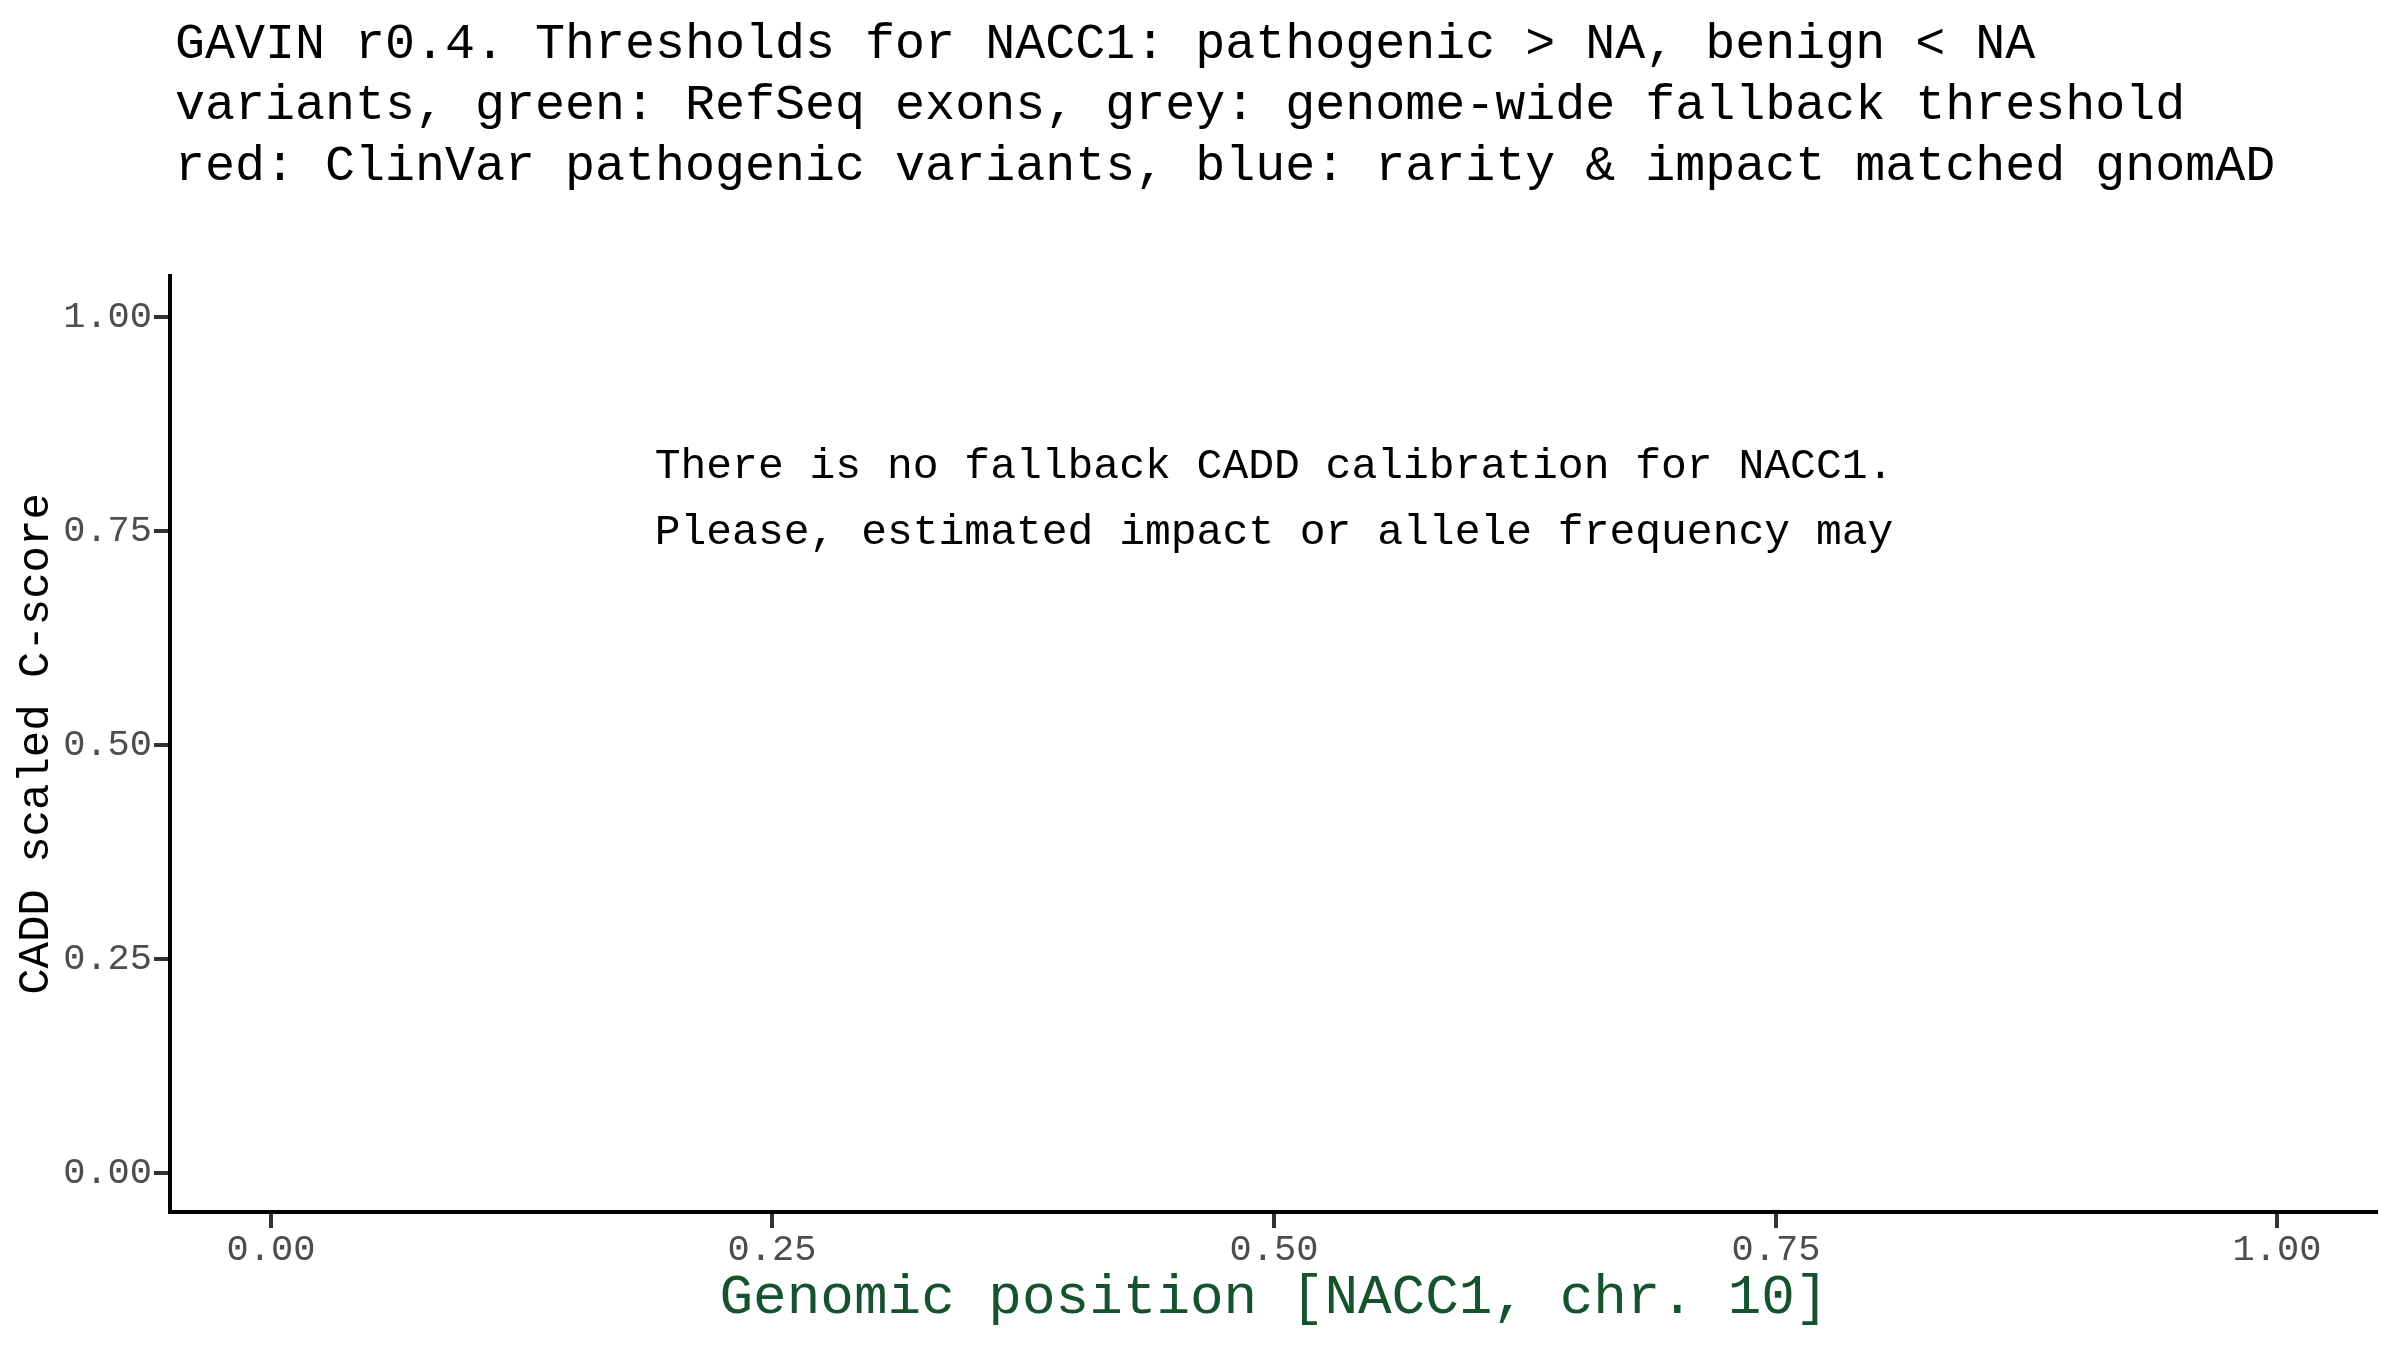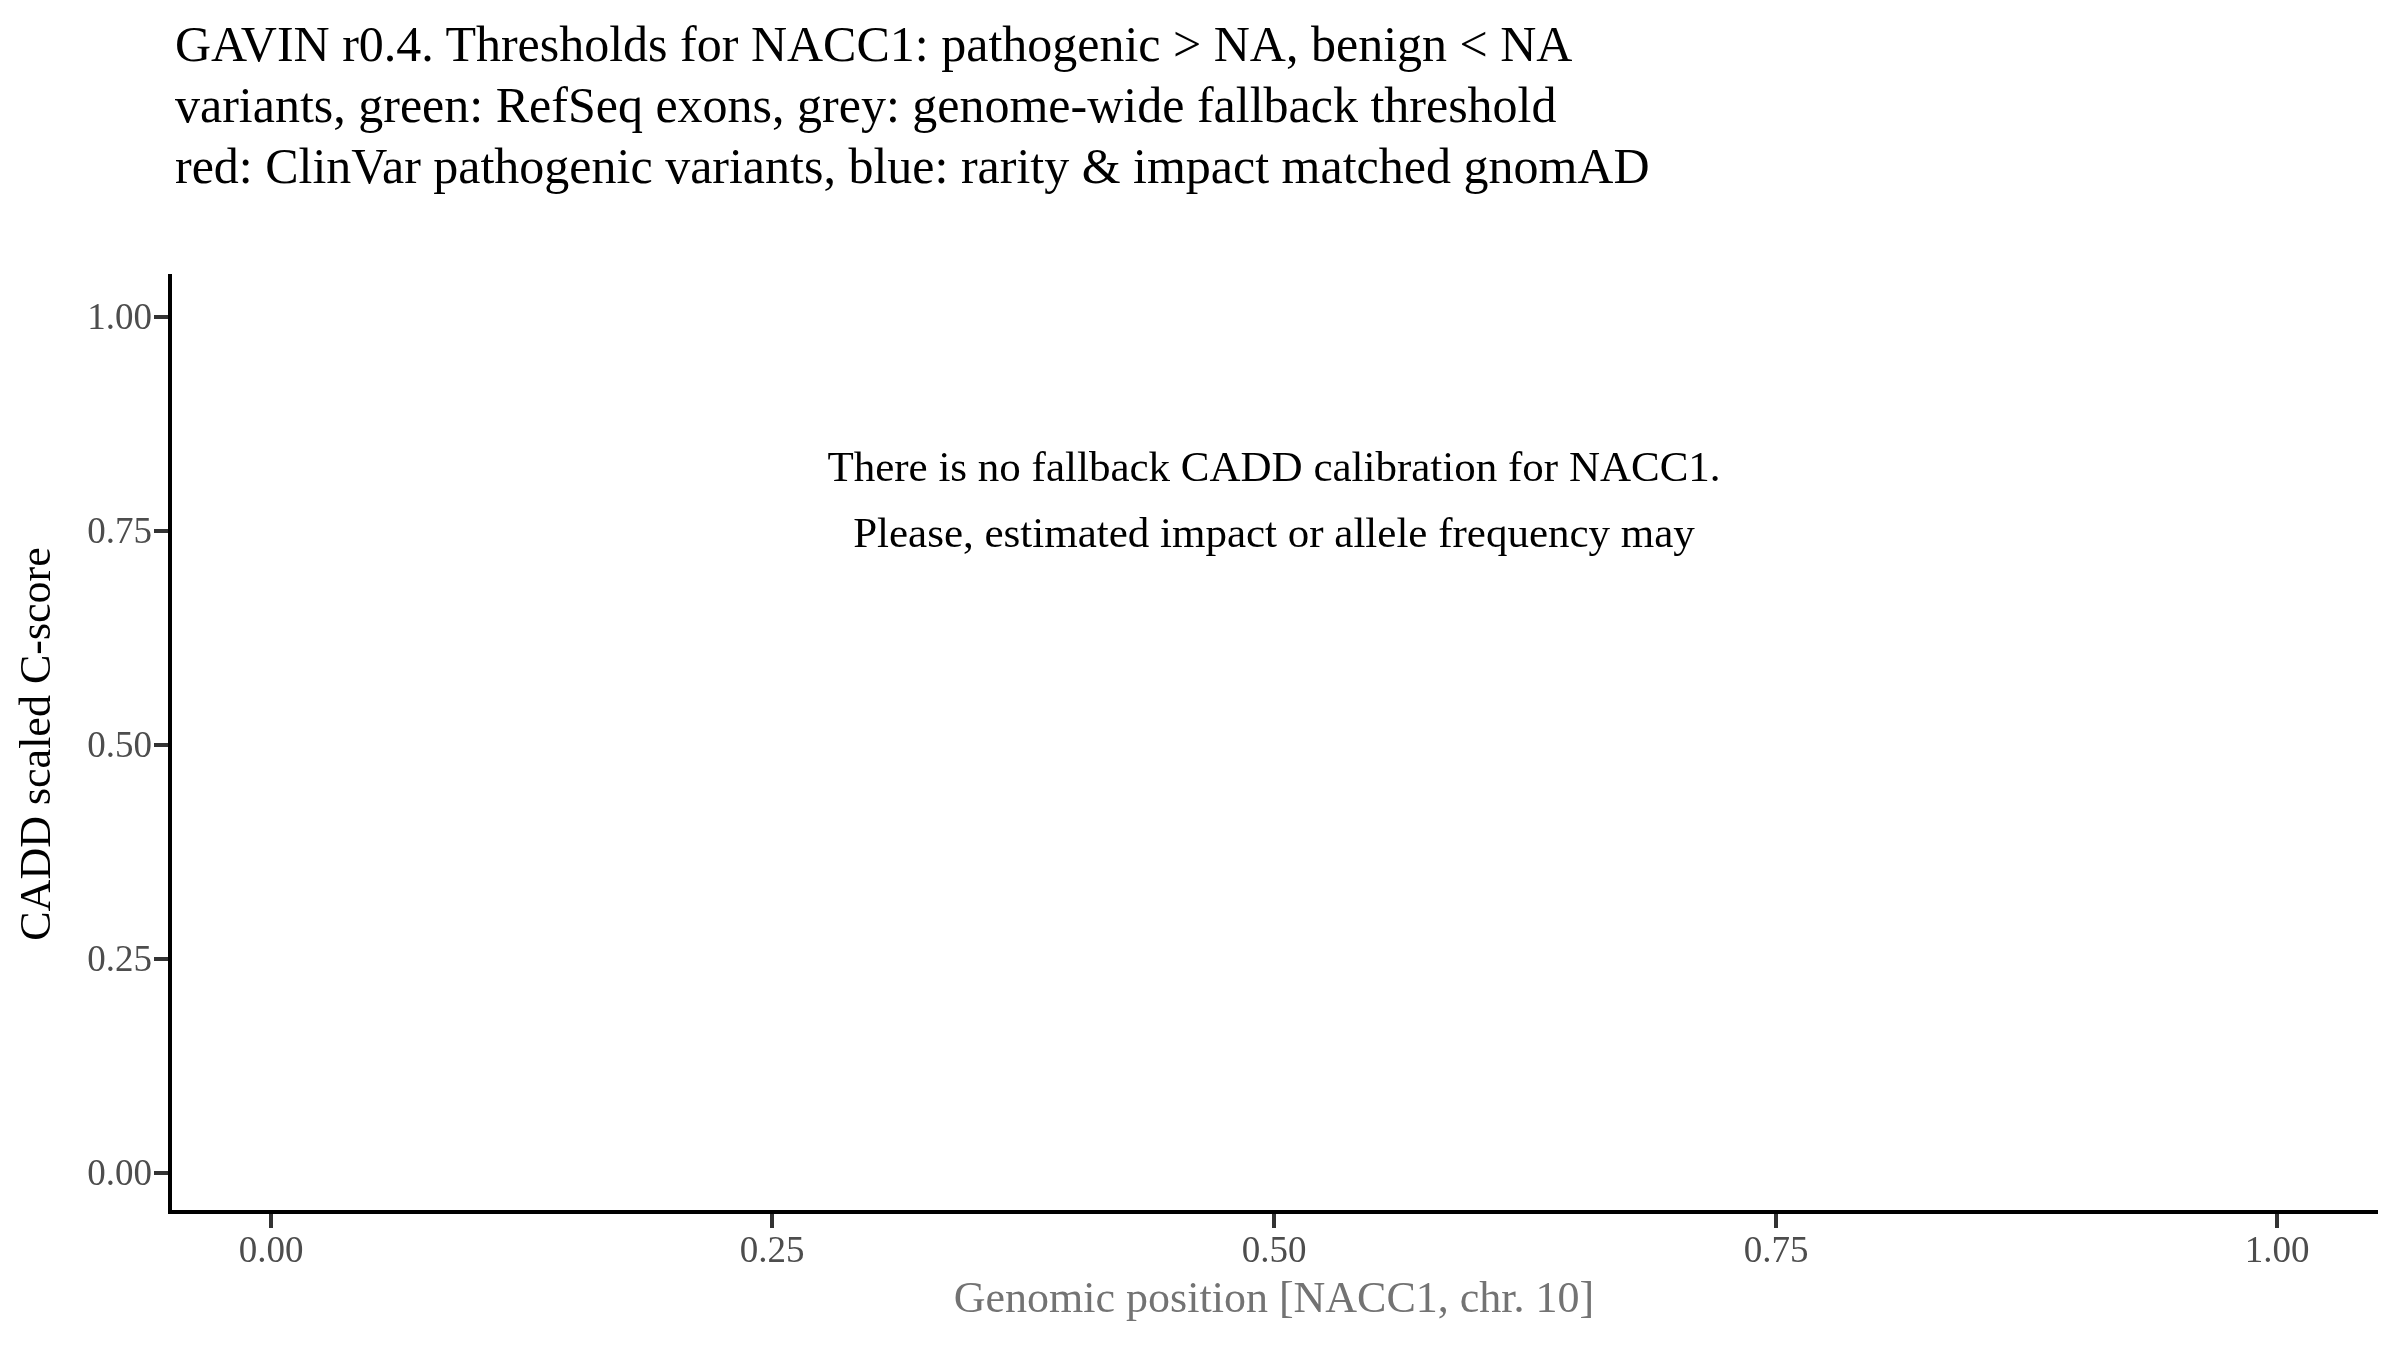--- a/index.html
+++ b/index.html
@@ -1,21 +1,21 @@
 <!DOCTYPE html>
 <html><head>
 <meta charset="utf-8">
 <style>
   html, body { margin: 0; padding: 0; background: #ffffff; }
   .figure {
     position: relative;
     width: 2400px;
     height: 1350px;
     background: #ffffff;
-    font-family: Liberation Serif, serif;
+    font-family: Liberation Mono, monospace;
     overflow: hidden;
   }
   .plot-title {
     position: absolute;
     left: 175px;
     top: 14px;
     font-size: 50px;
     line-height: 61px;
     color: #000000;
     white-space: nowrap;
@@ -73,23 +73,23 @@
     text-align: center;
     font-size: 37px;
     line-height: 44px;
     color: #4d4d4d;
   }
   .x-axis-title {
     position: absolute;
     left: 1274px;
     top: 1275px;
     transform: translateX(-50%);
-    font-size: 44px;
+    font-size: 56px;
     line-height: 46px;
-    color: #737373;
+    color: #14532d;
     white-space: nowrap;
   }
   .y-axis-title {
     position: absolute;
     left: 36px;
     top: 744px;
     transform: translate(-50%, -50%) rotate(-90deg);
     font-size: 44px;
     line-height: 46px;
     color: #000000;

